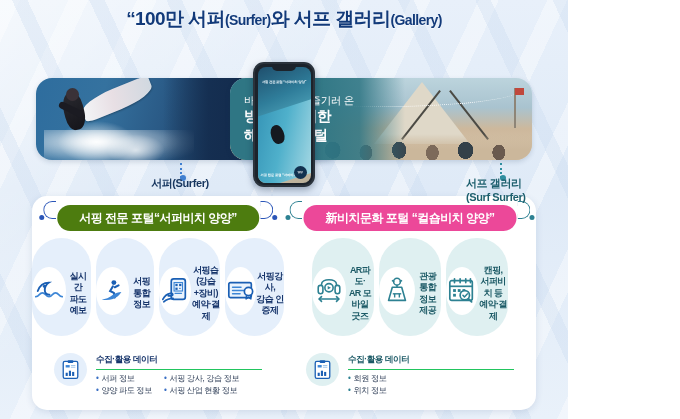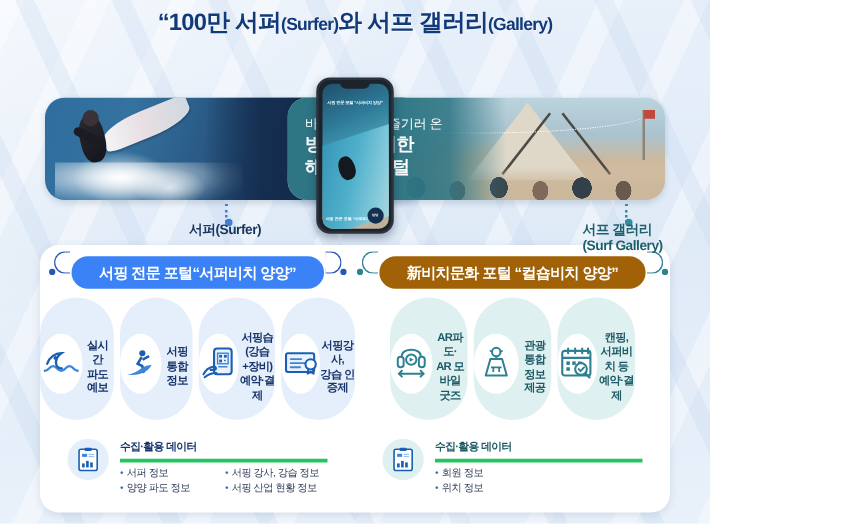--- a/index.html
+++ b/index.html
@@ -345,22 +345,22 @@
   .pill {
     position: relative;
     padding: 4.5px 22px;
     border-radius: 14px;
     font-size: 12px;
     font-weight: 700;
     color: #ffffff;
     letter-spacing: -0.5px;
     white-space: nowrap;
   }
-  .pill-blue { background: #3b82f6; }
-  .pill-teal { background: #a16207; }
+  .pill-blue { background: #4d7c0f; }
+  .pill-teal { background: #ec4899; }
 
   .bracket {
     position: absolute;
     top: -4px;
     width: 13px; height: 18px;
     border: 1.6px solid #2a55b8;
   }
   .bracket-teal { border-color: #2d8192; }
   .bracket-l { left: -14px; border-right: 0; border-radius: 9px 0 0 9px; }
   .bracket-r { right: -14px; border-left: 0; border-radius: 0 9px 9px 0; }
@@ -433,28 +433,28 @@
   }
   .di-blue { background: #e5effb; }
   .di-teal { background: #dff0f1; }
 
   .data-body { flex: 1; padding-top: 1px; }
   .data-title {
     font-size: 8.6px;
     font-weight: 700;
     letter-spacing: -0.45px;
     padding-bottom: 3px;
-    border-bottom: 3px solid #22c55e;
+    border-bottom: 1px solid #22c55e;
   }
   .dt-blue { color: #17356b; }
   .dt-teal { color: #1c5a66; }
 
   .data-cols {
     display: flex;
-    gap: 28px;
+    gap: 12px;
     margin-top: 4px;
   }
   .data-col { display: flex; flex-direction: column; gap: 2px; }
   .data-item {
     font-size: 8.2px;
     line-height: 10px;
     letter-spacing: -0.4px;
     color: #2f3e57;
     white-space: nowrap;
   }
@@ -524,21 +524,21 @@
 “서퍼비치 양양”</div>
       <div class="ps-badge">양양</div>
     </div>
     <div class="phone-notch"></div>
   </div>
 
   <div class="connector" id="conn-left"></div>
   <div class="connector" id="conn-right"></div>
 
   <div class="group-caption" id="cap-left">서퍼(Surfer)</div>
-  <div class="group-caption" id="cap-right">서프 갤러리(Surf Gallery)</div>
+  <div class="group-caption" id="cap-right">서프 갤러리(Surf Surfer)</div>
 
   <div id="panel">
 
     <div class="half half-left">
 
       <div class="pill-wrap">
         <span class="bracket bracket-l"></span>
         <span class="bracket-dot bd-blue bd-l"></span>
         <div class="pill pill-blue">서핑 전문 포털“서퍼비치 양양”</div>
         <span class="bracket bracket-r"></span>

